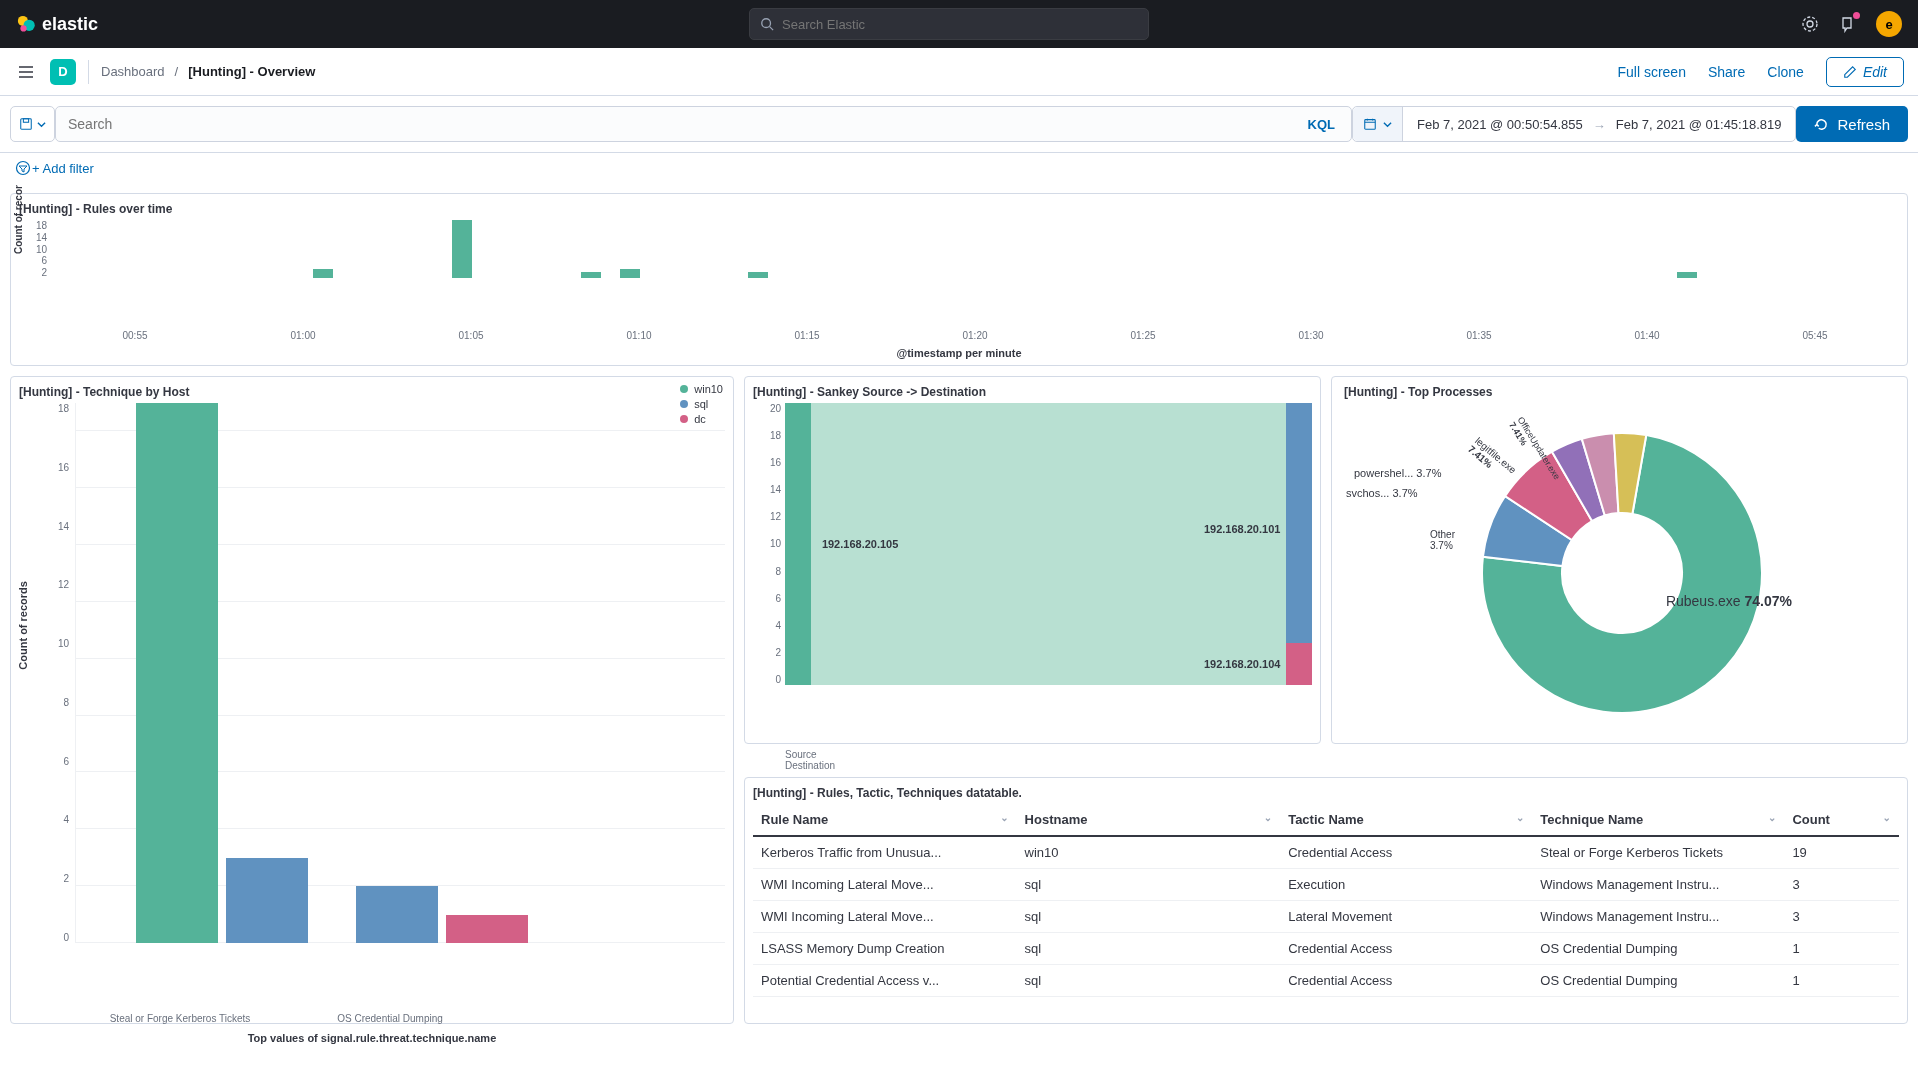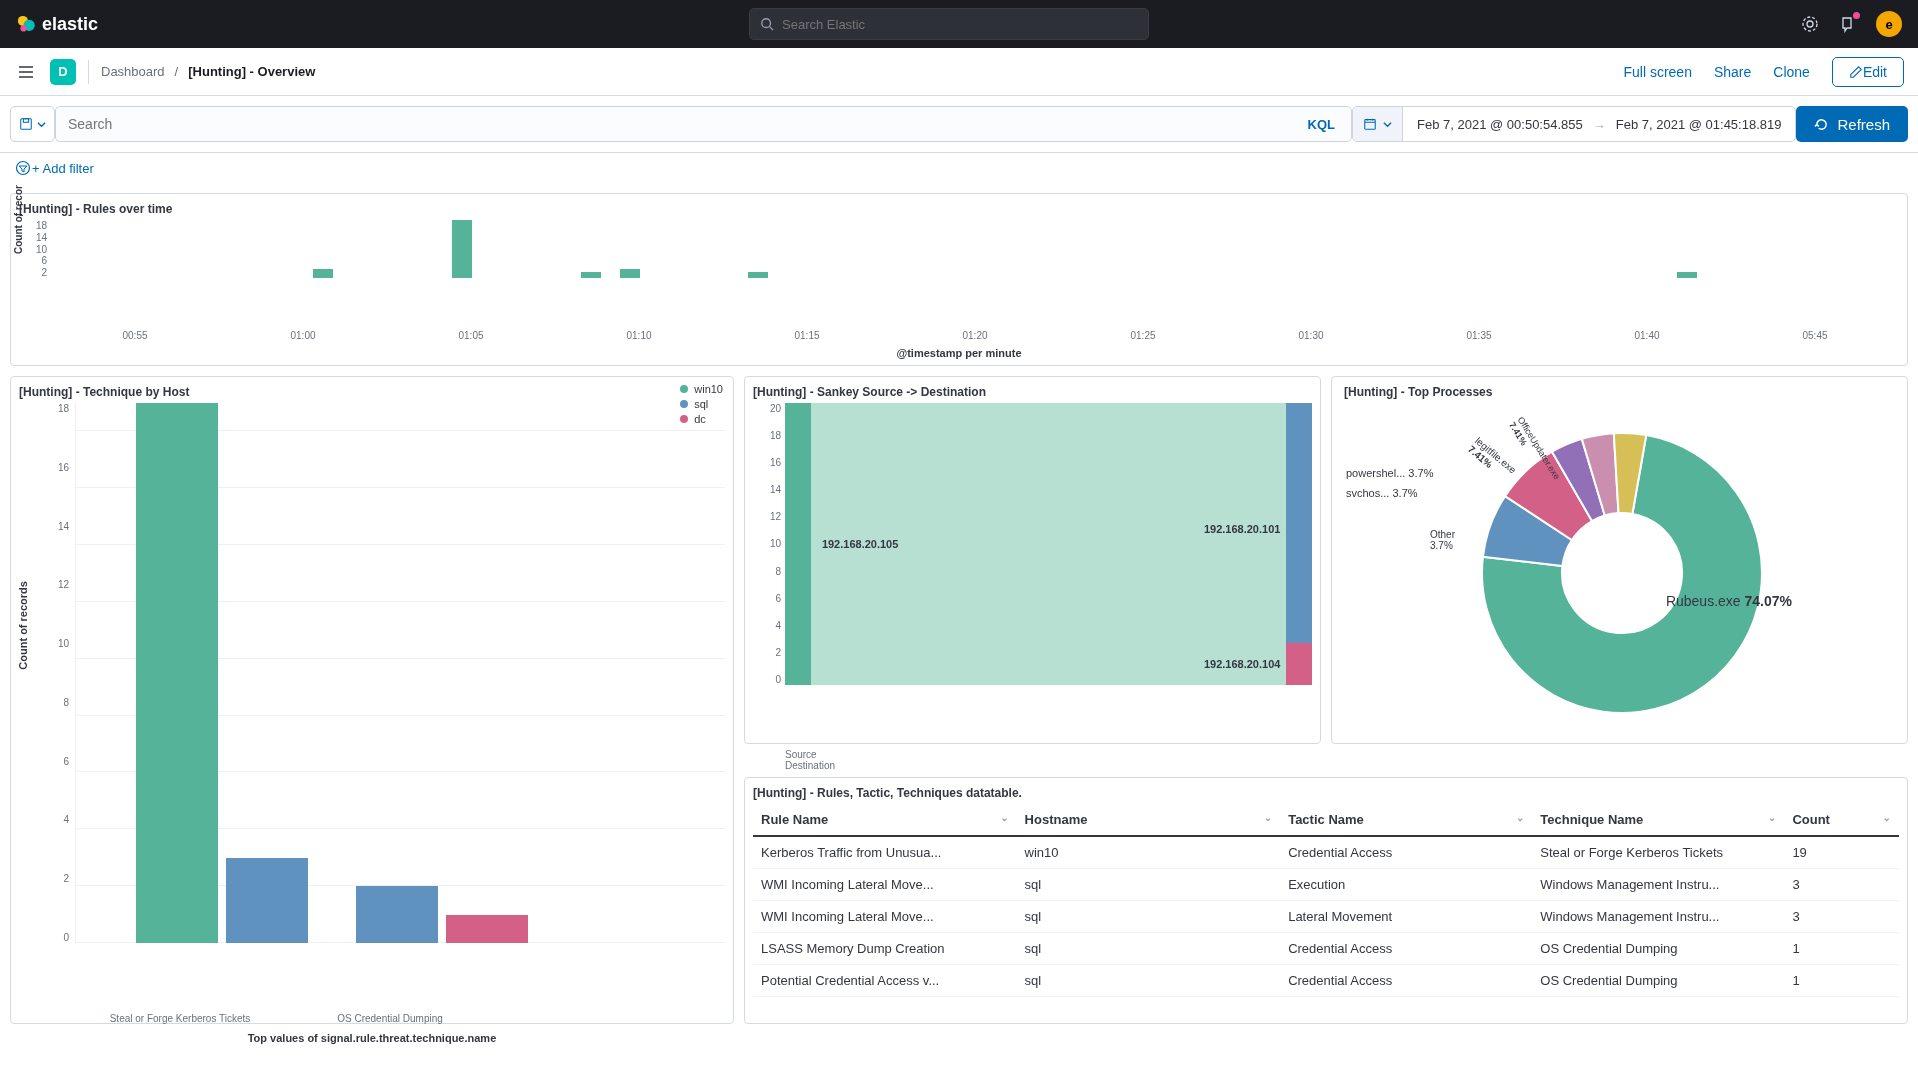--- a/index.html
+++ b/index.html
@@ -20,21 +20,21 @@
   
   
   .sub-header { height: 48px; display: flex; align-items: center; padding: 0 14px; border-bottom: 1px solid #d3dae6; gap: 12px; }
   .hamburger { width: 24px; height: 24px; display: inline-flex; align-items: center; justify-content: center; color: #343741; cursor: pointer; }
   .space-box { width: 26px; height: 26px; background: #00bfb3; color: #fff; border-radius: 5px; display: inline-flex; align-items: center; justify-content: center; font-weight: 700; font-size: 13px; }
   .divider-v { width: 1px; height: 24px; background: #d3dae6; }
   .breadcrumb { display: flex; align-items: center; gap: 10px; color: #69707d; }
   .breadcrumb .current { color: #1a1c21; font-weight: 600; }
   .sub-header-right { margin-left: auto; display: flex; align-items: center; gap: 22px; }
   .link-btn { color: #006bb4; cursor: pointer; font-size: 14px; }
-  .edit-btn { border: 1px solid #006bb4; color: #006bb4; background: #fff; border-radius: 5px; padding: 6px 16px; display: inline-flex; align-items: center; font-size: 14px; cursor: pointer; }
+  .edit-btn { border: 1px solid #006bb4; color: #006bb4; background: #fff; border-radius: 5px; padding: 6px 16px; display: inline-flex; align-items: center; gap: 6px; font-size: 14px; cursor: pointer; font-style: italic; }
   
   
   .query-bar { display: flex; align-items: center; padding: 10px 10px; border-bottom: 1px solid #d3dae6; }
   .query-left-ctl { height: 36px; display: flex; align-items: center; border: 1px solid #cdd3df; border-radius: 5px; padding: 0 8px; gap: 4px; color: #006bb4; }
   .search-input-wrap { flex: 1; height: 36px; border: 1px solid #cdd3df; border-radius: 5px; display: flex; align-items: center; padding: 0 12px; background: #fbfcfd; }
   .search-input-wrap input { flex: 1; border: none; outline: none; background: transparent; font-size: 14px; }
   .kql-label { color: #006bb4; font-weight: 600; font-size: 13px; padding: 0 4px; }
   .date-ctl { height: 36px; display: flex; align-items: center; border: 1px solid #cdd3df; border-radius: 5px; }
   .date-ctl .cal-part { display: flex; align-items: center; gap: 6px; padding: 0 10px; color: #006bb4; border-right: 1px solid #cdd3df; height: 100%; background: #f0f4fa; border-radius: 5px 0 0 5px; }
   .date-ctl .range-part { padding: 0 14px; color: #343741; display: flex; align-items: center; gap: 10px; }
@@ -350,21 +350,21 @@
           <div class="donutchart" id="donut">
               <svg viewBox="0 0 300 300" class="donut-svg">
                 <path d="M 174.31074487337025 12.126914578290865 A 140 140 0 1 1 10.942474000649185 133.78258766202595 L 90.40391742884965 143.04968042658254 A 60 60 0 1 0 160.41889066001582 90.91153481926752 Z" fill="#54b399" stroke="#fff" stroke-width="2"></path>
                 <path d="M 10.942474000649185 133.78258766202595 A 140 140 0 0 1 33.02454582237921 73.07963130653013 L 99.86766249530538 117.03412770279863 A 60 60 0 0 0 90.40391742884965 143.04968042658254 Z" fill="#6092c0" stroke="#fff" stroke-width="2"></path>
                 <path d="M 33.02454582237921 73.07963130653013 A 140 140 0 0 1 80.0084645676119 28.751556843740218 L 120.00362767183367 98.03638150446008 A 60 60 0 0 0 99.86766249530538 117.03412770279863 Z" fill="#d36086" stroke="#fff" stroke-width="2"></path>
                 <path d="M 80.0084645676119 28.751556843740218 A 140 140 0 0 1 109.82570039359021 15.888010785260434 L 132.7824430258244 92.52343319368305 A 60 60 0 0 0 120.00362767183367 98.03638150446008 Z" fill="#9170b8" stroke="#fff" stroke-width="2"></path>
                 <path d="M 109.82570039359021 15.888010785260434 A 140 140 0 0 1 141.80443317889373 10.240089136831585 L 146.48761421952588 90.1028953443564 A 60 60 0 0 0 132.7824430258244 92.52343319368305 Z" fill="#ca8eae" stroke="#fff" stroke-width="2"></path>
                 <path d="M 141.80443317889373 10.240089136831585 A 140 140 0 0 1 174.2241118658637 12.11166690285171 L 160.3817622282273 90.90500010122216 A 60 60 0 0 0 146.48761421952588 90.1028953443564 Z" fill="#d6bf57" stroke="#fff" stroke-width="2"></path>
               </svg>
               <div class="donut-labels" style="left: 58%; top: 56%; font-size: 14px;"><span>Rubeus.exe <b>74.07%</b></span></div>
-              <div class="donut-labels" style="left: 2px; top: 64px;">powershel...  3.7%</div>
+              <div class="donut-labels" style="left: 10px; top: 64px;">powershel...  3.7%</div>
               <div class="donut-labels" style="left: 2px; top: 84px;">svchos...  3.7%</div>
               <div class="donut-labels" style="left: 86px; top: 126px; font-size: 10px;">Other<br>3.7%</div>
               <div class="donut-labels" style="left: 180px; top: 12px; font-size: 9px; transform: rotate(58deg); transform-origin: left top;">OfficeUpdater.exe<br><b>7.41%</b></div>
               <div class="donut-labels" style="left: 136px; top: 32px; font-size: 10px; transform: rotate(40deg); transform-origin: left top;">legitfile.exe<br><b>7.41%</b></div>
             </div>
         </div>
       </div>
 
       <div class="panel">
         <div class="panel-title">[Hunting] - Rules, Tactic, Techniques datatable.</div>

